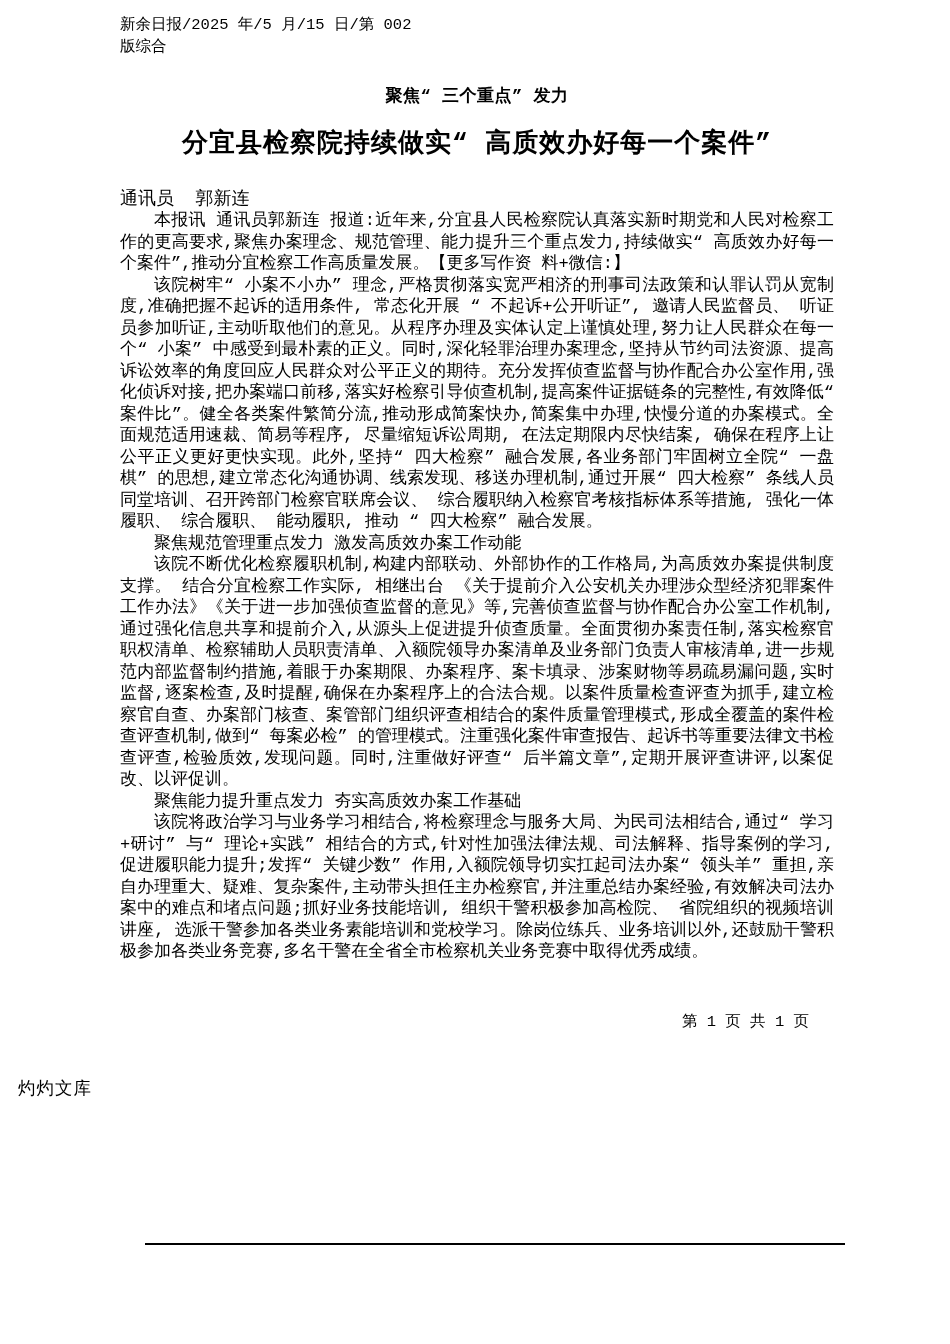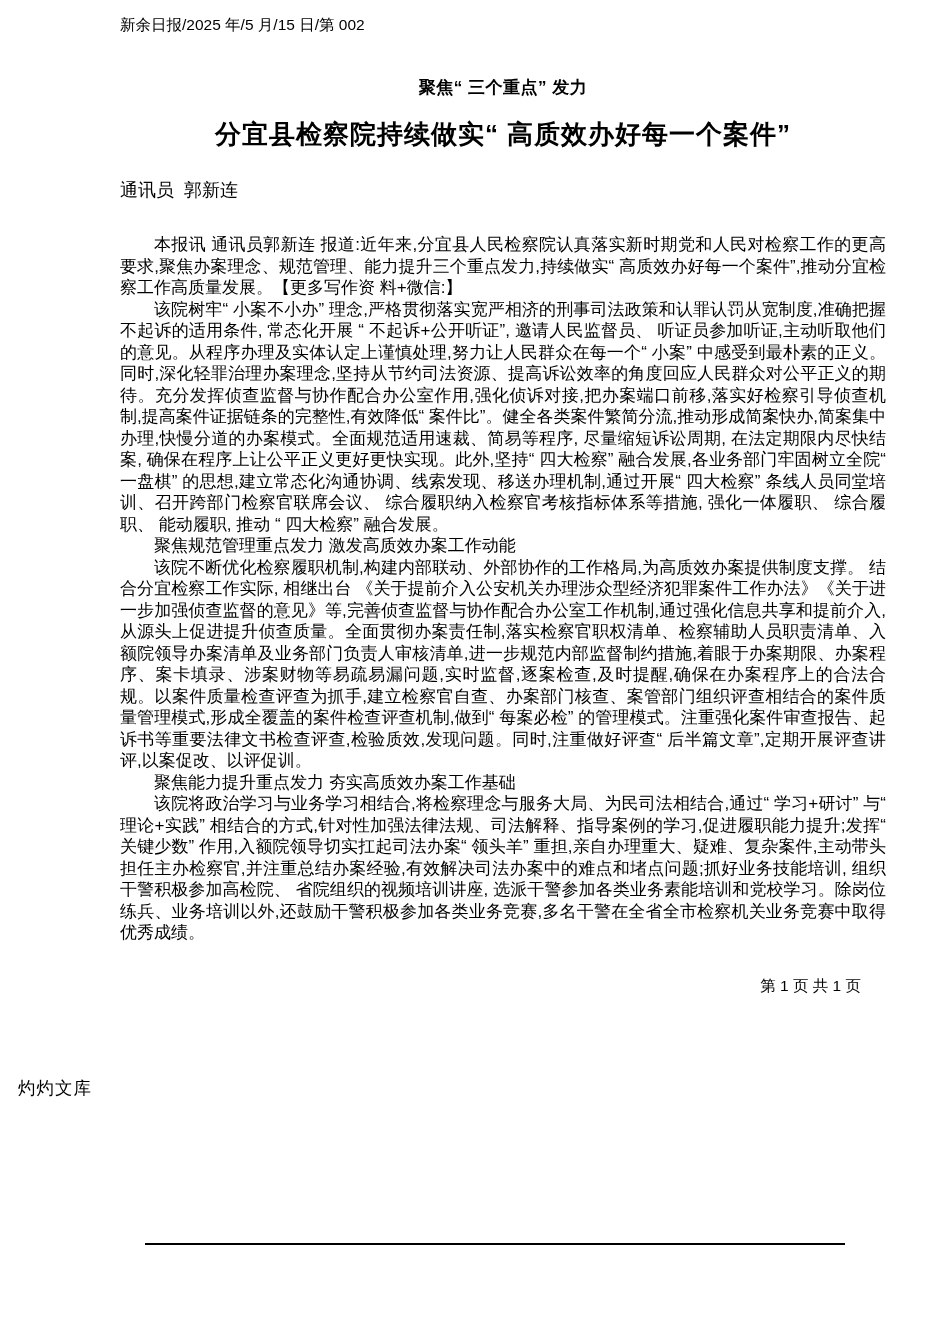--- a/index.html
+++ b/index.html
@@ -1,43 +1,44 @@
 <!DOCTYPE html>
 <html lang="zh"><head>
 <meta charset="utf-8">
 <style>
   html,body{margin:0;padding:0;background:#fff;}
   body{
     width:950px;height:1344px;position:relative;overflow:hidden;
     font-family:"Liberation Sans",sans-serif;color:#000;
     -webkit-font-smoothing:antialiased;
   }
-  .content{padding:14px 64px 0 120px;}
+  .content{padding:14px 116px 0 120px;font-family:Liberation Mono, monospace;}
   .doc-header{font-size:15.5px;line-height:22px;width:300px;}
-  .kicker{margin-top:40px;text-align:center;font-size:17px;font-weight:600;letter-spacing:.5px;}
+  .kicker{margin-top:26px;text-align:center;font-size:17px;font-weight:600;letter-spacing:.5px;}
   .headline{margin-top:18px;text-align:center;font-size:26px;font-weight:bold;letter-spacing:1px;}
   .byline{margin-top:26px;text-align:left;font-size:18px;white-space:pre-wrap;}
-  .body-text{font-size:17px;line-height:21.5px;text-align:justify;margin-top:32px;}
+  .body-text{font-size:17px;line-height:21.5px;text-align:justify;}
   p.para{margin:0;text-indent:2em;}
   .intro{margin-top:24px;}
   .sec-heading{text-indent:2em;margin:0;}
   .sec-gap{margin-top:21.5px;}
-  .page-number{margin-top:32px;padding-right:25px;text-align:right;font-size:15.5px;}
+  .page-number{margin-top:48px;padding-right:25px;text-align:right;font-size:15.5px;}
   .watermark{position:absolute;left:18px;top:1076px;font-size:17.5px;letter-spacing:1px;}
   .divider{position:absolute;top:1243px;left:145px;width:700px;border:none;border-top:2px solid #000;margin:0;}
   .cnki{position:absolute;left:35px;top:1359px;color:#9b9b9b;font-size:19px;display:flex;align-items:center;gap:22px;}
   .cnki .url{font-family:"DejaVu Sans Mono",monospace;font-size:16.5px;letter-spacing:1.5px;color:#0369a1;}
 </style>
 </head>
 <body>
 
 <div class="content">
 
   <div class="doc-header">
     <div>新余日报/2025 年/5 月/15 日/第 002</div>
+    <div>版综合</div>
   </div>
 
   <div class="kicker">聚焦“ 三个重点” 发力</div>
 
   <h1 class="headline">分宜县检察院持续做实“ 高质效办好每一个案件”</h1>
 
   <div class="byline">通讯员  郭新连</div>
 
   <div class="body-text">
     <p class="para intro">本报讯 通讯员郭新连 报道:近年来,分宜县人民检察院认真落实新时期党和人民对检察工作的更高要求,聚焦办案理念、规范管理、能力提升三个重点发力,持续做实“ 高质效办好每一个案件”,推动分宜检察工作高质量发展。【更多写作资 料+微信:】</p>

